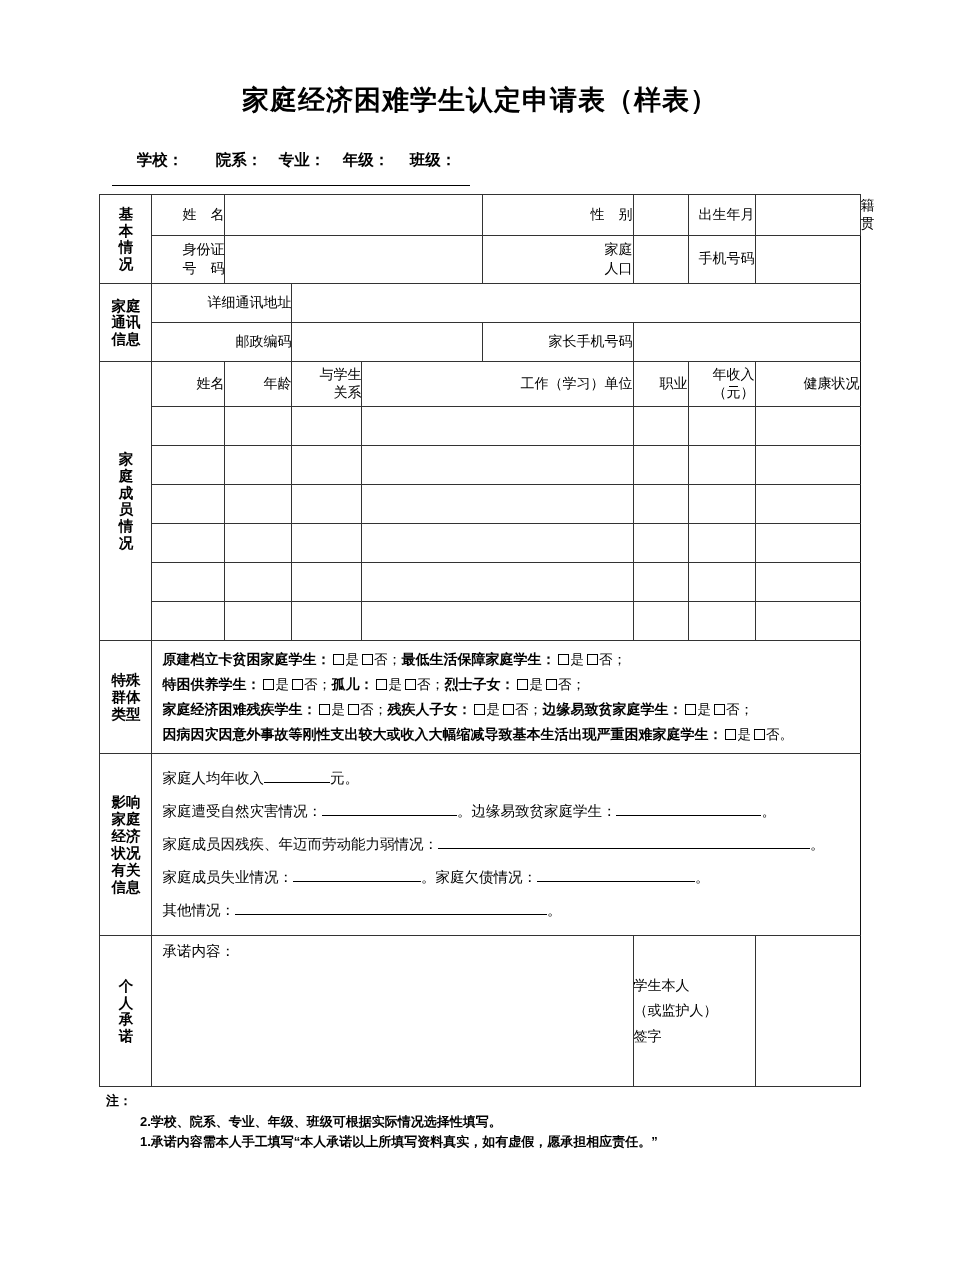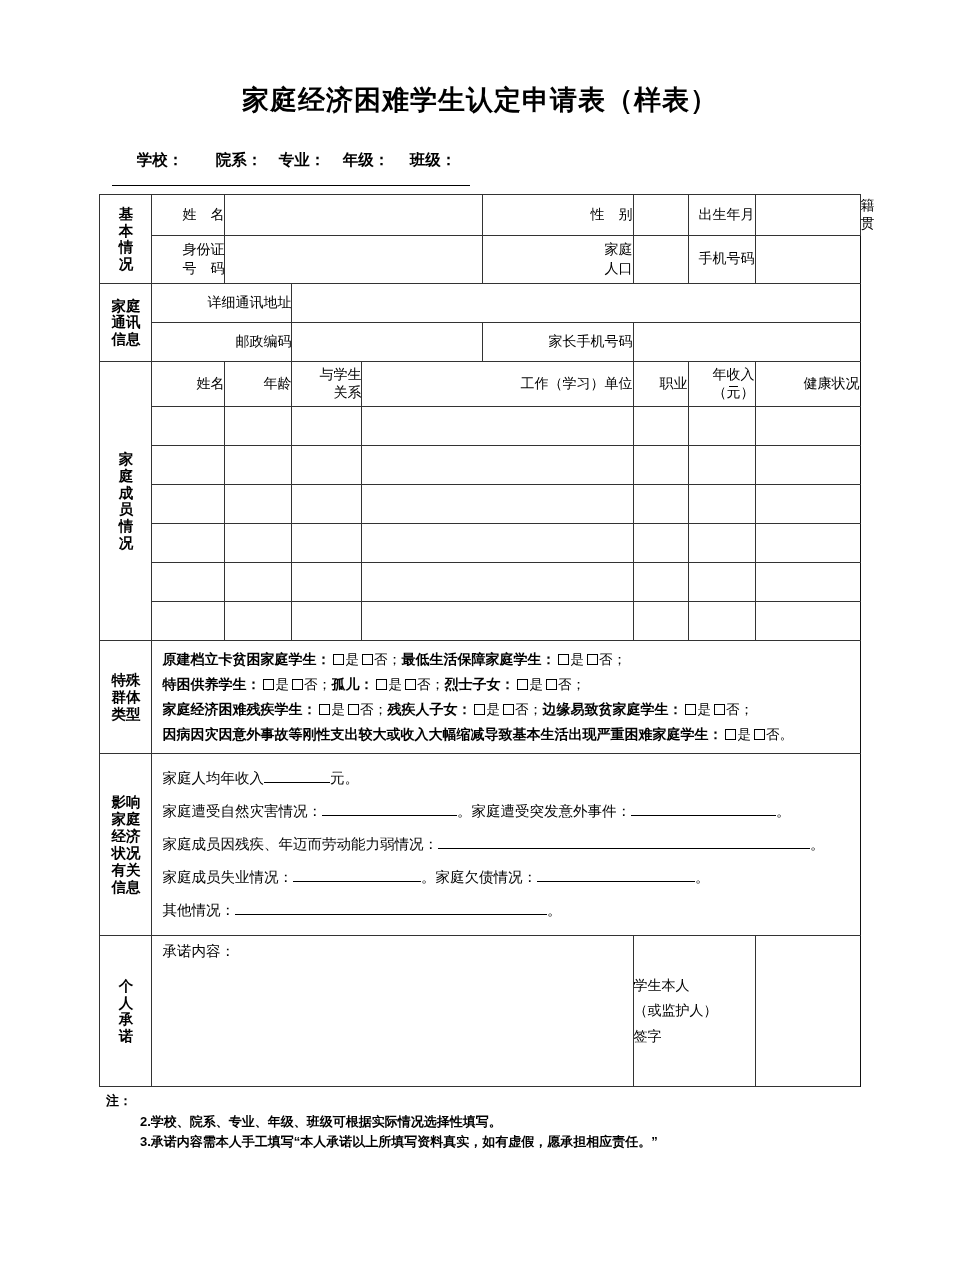--- a/index.html
+++ b/index.html
@@ -399,21 +399,21 @@
 
           <div class="eco-line">
             <span class="eco-txt">家庭人均年收入</span>
                 <span class="ul u-inc"></span>
                 <span class="eco-txt">元。</span>
           </div>
 
           <div class="eco-line">
             <span class="eco-txt">家庭遭受自然灾害情况：</span>
                 <span class="ul u-dis"></span>
-                <span class="eco-txt">。家庭遭受突发意外事件：</span>
+                <span class="eco-txt">。边缘易致贫家庭学生：</span>
                 <span class="ul u-acc"></span>
                 <span class="eco-txt">。</span>
           </div>
 
           <div class="eco-line">
             <span class="eco-txt">家庭成员因残疾、年迈而劳动能力弱情况：</span>
                 <span class="ul u-weak"></span>
                 <span class="eco-txt">。</span>
           </div>
 
@@ -456,16 +456,16 @@
     </tr>
 
   </tbody>
     </table>
 
   <div class="notes">
     <div class="note-first">
       <span class="note-tag">注：</span>
     </div>
     <div class="note-ind">2.学校、院系、专业、年级、班级可根据实际情况选择性填写。</div>
-    <div class="note-ind">3.承诺内容需本人手工填写“本人承诺以上所填写资料真实，如有虚假，愿承担相应责任。”</div>
+    <div class="note-ind">1.承诺内容需本人手工填写“本人承诺以上所填写资料真实，如有虚假，愿承担相应责任。”</div>
   </div>
 
 </div>
 
 </body></html>

